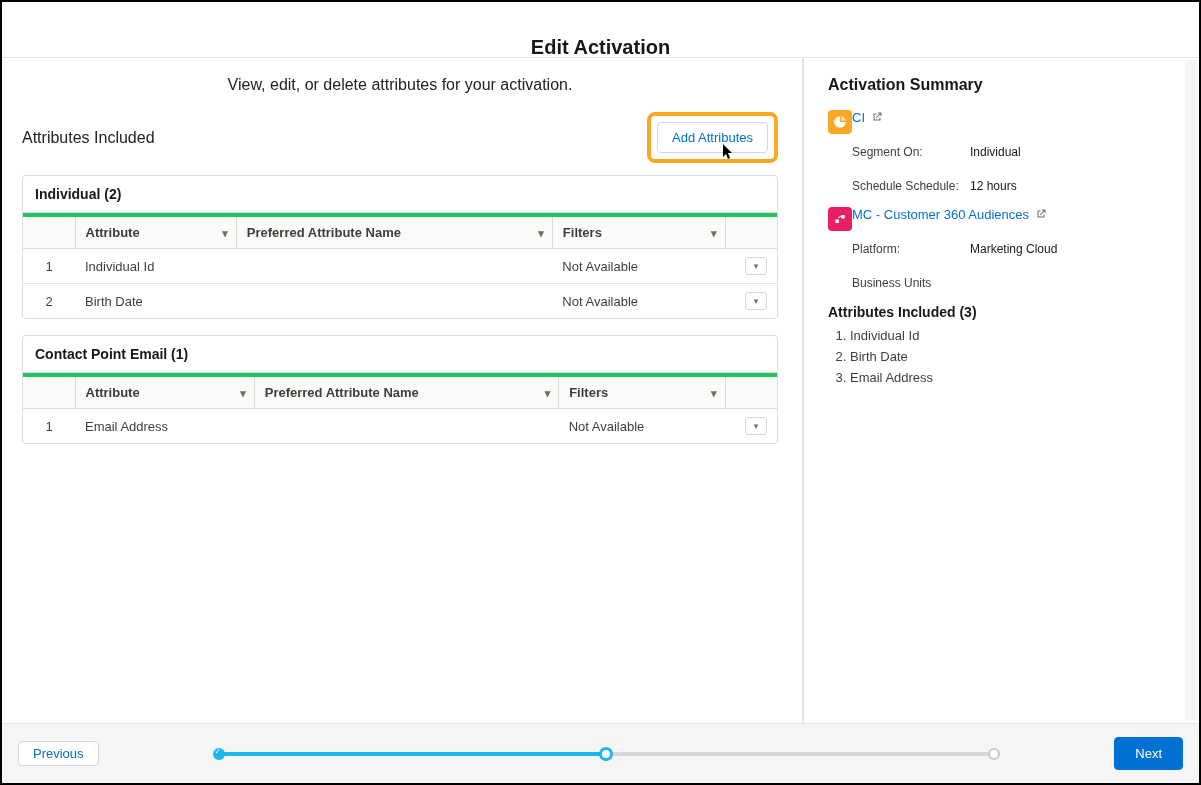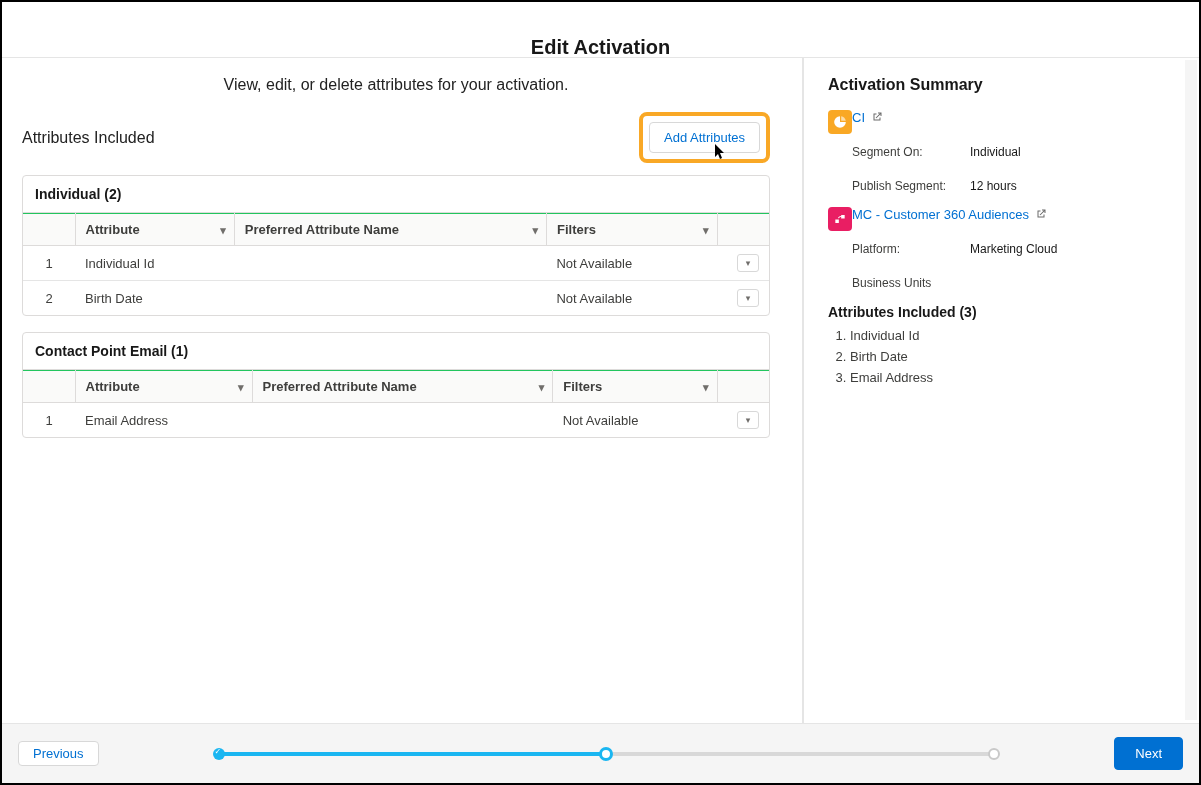--- a/index.html
+++ b/index.html
@@ -25,21 +25,21 @@
     font-size: 20px;
     font-weight: 600;
     margin-top: 36px;
   }
   .content {
     display: flex;
     height: calc(100% - 56px - 60px);
   }
   .main {
     flex: 1;
-    padding: 18px 32px 0 20px;
+    padding: 18px 24px 0 20px;
     border-right: 2px solid #e5e5e5;
     overflow: auto;
   }
   .main-desc {
     text-align: center;
     font-size: 16px;
     margin-bottom: 18px;
     color: #222;
   }
   .attrs-header {
@@ -84,21 +84,21 @@
     font-size: 14px;
     font-weight: 700;
     border-bottom: 1px solid #dddbda;
   }
   table.attrs {
     width: 100%;
     border-collapse: collapse;
   }
   table.attrs thead th {
     background: #fafaf9;
-    border-top: 1px solid #22c55e;
+    border-top: 4px solid #22c55e;
     border-bottom: 1px solid #dddbda;
     border-right: 1px solid #dddbda;
     font-size: 13px;
     font-weight: 700;
     color: #3e3e3c;
     text-align: left;
     padding: 8px 10px;
     position: relative;
   }
   table.attrs thead th:first-child { width: 52px; }
@@ -318,21 +318,21 @@
             <svg width="12" height="12" viewBox="0 0 24 24">
                 <path fill="currentColor" d="M14 3h7v7h-2V6.4l-8.3 8.3-1.4-1.4L17.6 5H14V3zM5 5h6v2H7v10h10v-4h2v6H5V5z"></path>
               </svg>
           </span>
         </a>
         <div class="kv">
           <div class="k">Segment On:</div>
           <div class="v">Individual</div>
         </div>
         <div class="kv">
-          <div class="k">Publish Segment:</div>
+          <div class="k">Schedule Schedule:</div>
           <div class="v">12 hours</div>
         </div>
       </div>
     </div>
 
     <div class="side-card">
       <div class="side-icon icon-pink">
         <svg width="14" height="14" viewBox="0 0 24 24">
             <path fill="#fff" d="M4 13h6v6H4zM14 5h6v6h-6zM9 9l6-4v2l-6 4z"></path>
           </svg>

